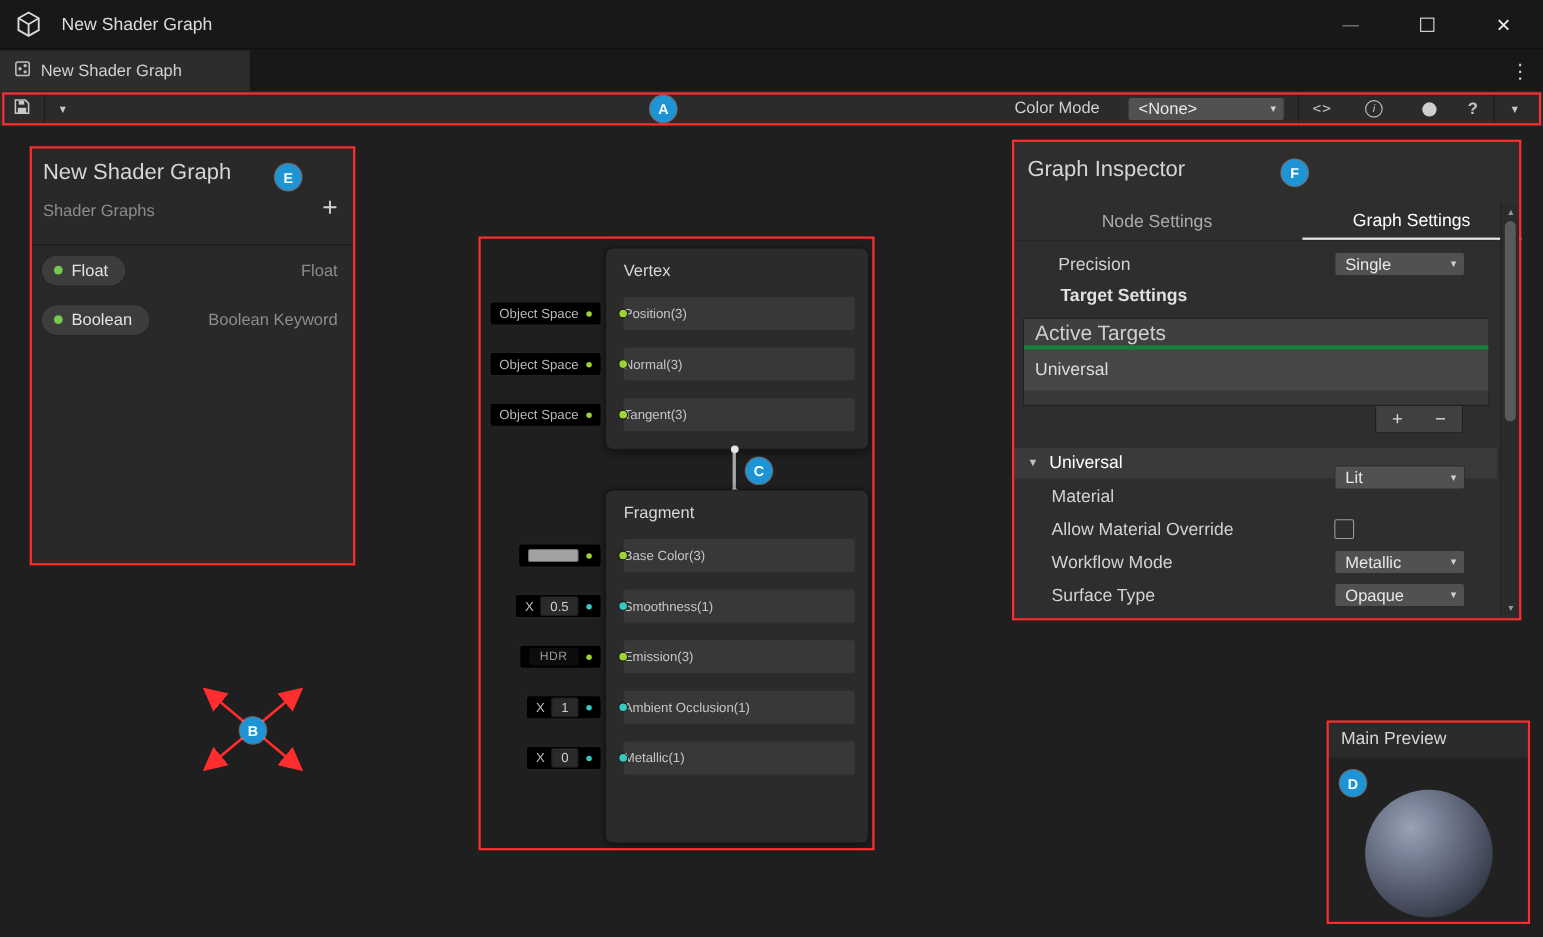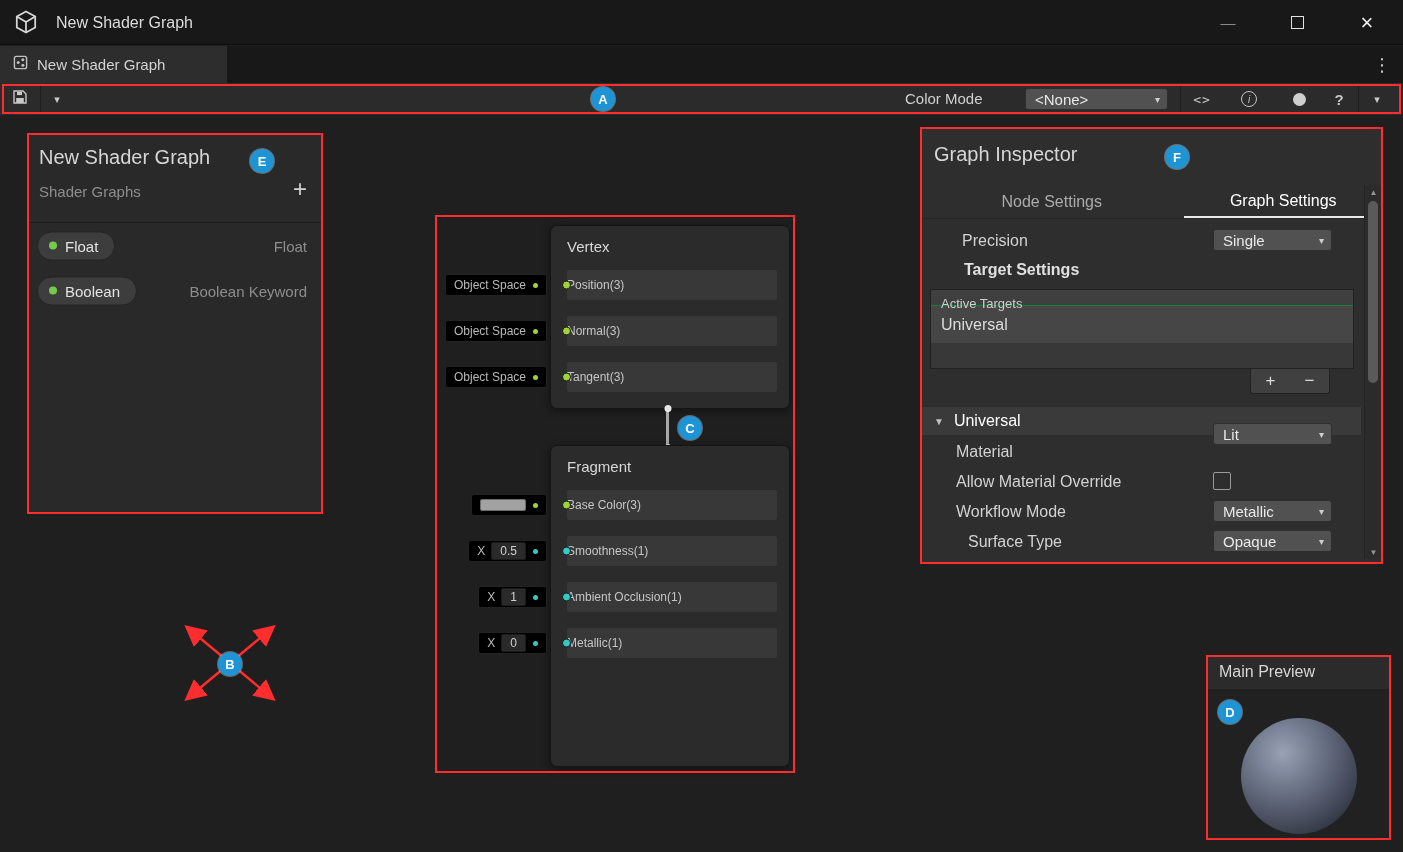--- a/index.html
+++ b/index.html
@@ -22,21 +22,21 @@
   .tabbar { position:absolute; left:0; top:46px; width:1403px; height:37px; background:#181818; }
   .tab { position:absolute; left:0; top:0; width:227px; height:37px; background:#2d2d2d; display:flex; align-items:center; gap:9px; padding-left:13px; cursor:pointer; }
   .tab-label { font-size:15px; color:#d2d2d2; }
   .kebab { position:absolute; right:12px; top:0; height:37px; display:flex; align-items:center; font-size:18px; color:#cfcfcf; cursor:pointer; }
 
   
   .toolbar { position:absolute; left:0; top:83px; width:1403px; height:32px; background:#2b2b2b; }
   .tb-btn { position:absolute; top:0; height:32px; display:flex; align-items:center; justify-content:center; cursor:pointer; color:#c8c8c8; }
   .tb-sep { position:absolute; top:3px; width:1px; height:26px; background:#1d1d1d; }
   .tb-caret { font-size:11px; color:#c8c8c8; }
-  .cm-label { position:absolute; left:905px; top:0; width:112px; height:32px; line-height:32px; text-align:left; font-size:15px; color:#d0d0d0; }
+  .cm-label { position:absolute; left:905px; top:0; width:112px; height:32px; line-height:32px; text-align:center; font-size:15px; color:#d0d0d0; }
   .circ-icon { width:16px; height:16px; border:1.4px solid #c4c4c4; border-radius:50%; display:flex; align-items:center; justify-content:center; font-size:10px; font-style:italic; color:#c4c4c4; }
   .sphere-ico { width:13px; height:13px; border-radius:50%; background:#cfcfcf; }
   .code-ico { font-size:13px; letter-spacing:1px; color:#c8c8c8; font-family:"DejaVu Sans Mono", monospace; }
   .help-ico { font-size:15px; font-weight:bold; color:#c4c4c4; }
 
   
   .dd { background:#515151; border:1px solid #2e2e2e; border-radius:3px; height:22px; display:flex; align-items:center; padding:0 7px 0 9px; font-size:15px; color:#e8e8e8; cursor:pointer; }
   .dd-caret { margin-left:auto; font-size:10px; color:#cfcfcf; padding-left:8px; }
 
   
@@ -72,21 +72,21 @@
 
   
   .inspector { position:absolute; left:920px; top:127px; width:463px; height:436px; background:#2e2e2e; }
   .gi-title { position:absolute; left:14px; top:16px; font-size:20px; color:#d6d6d6; }
   .gi-tabs { position:absolute; left:0; top:58px; width:463px; height:34px; display:flex; border-bottom:1px solid #262626; }
   .gi-tab { flex:1; display:flex; align-items:center; justify-content:center; font-size:16px; color:#ababab; cursor:pointer;margin-left:32px; }
   .gi-tab.active { color:#fff; border-bottom:2px solid #eaeaea; }
   .gi-label { position:absolute; font-size:16px; color:#d2d2d2; }
   .gi-head { position:absolute; font-size:16px; font-weight:bold; color:#e0e0e0; }
   .listbox { position:absolute; left:10px; top:162px; width:424px; height:80px; background:#383838; border:1px solid #212121; }
-  .list-header { height:16px; line-height:28px; background:#3f3f3f; border-bottom:1px solid #15803d; padding-left:10px; font-size:13px; color:#cfcfcf; }
+  .list-header { height:28px; line-height:28px; background:#3f3f3f; border-bottom:4px solid #15803d; padding-left:10px; font-size:19px; color:#cfcfcf; }
   .list-row { height:37px; line-height:37px; background:#464646; padding-left:10px; font-size:16px; color:#dcdcdc; cursor:pointer; }
   .list-footer { position:absolute; left:330px; top:242px; width:80px; height:25px; background:#404040; border:1px solid #212121; border-top:none; border-radius:0 0 3px 3px; display:flex; }
   .lf-btn { flex:1; display:flex; align-items:center; justify-content:center; font-size:17px; color:#dcdcdc; cursor:pointer; }
   .foldout { position:absolute; left:0; top:280px; width:441px; height:28px; background:#3a3a3a; display:flex; align-items:center; cursor:pointer; }
   .fo-tri { margin-left:14px; font-size:10px; color:#c0c0c0; }
   .fo-label { margin-left:10px; font-size:16px; color:#fff; }
   .checkbox { position:absolute; left:293px; width:18px; height:18px; background:#2e2e2e; border:1px solid #9a9a9a; border-radius:2px; cursor:pointer; }
   .scrollbar { position:absolute; right:2px; top:58px; width:17px; height:374px; background:#2b2b2b; border-left:1px solid #232323; }
   .sb-arrow { position:absolute; left:0; width:17px; height:14px; display:flex; align-items:center; justify-content:center; font-size:8px; color:#969696; cursor:pointer; }
   .sb-thumb { position:absolute; left:3px; top:16px; width:10px; height:182px; background:#5a5a5a; border-radius:6px; cursor:pointer; }
@@ -245,20 +245,28 @@
       <span class="ctl">
         <span class="ctl-x">X</span>
         <span class="ctl-field">0.5</span>
         <span class="cdot fltbg"></span>
       </span>
       <span class="port flt"></span>
       <span class="slot-label">Smoothness(1)</span>
     </div>
     <div class="slot-row">
       <span class="ctl">
+        <span class="hdr-box">HDR</span>
+        <span class="cdot vecbg"></span>
+      </span>
+      <span class="port vec"></span>
+      <span class="slot-label">Emission(3)</span>
+    </div>
+    <div class="slot-row">
+      <span class="ctl">
         <span class="ctl-x">X</span>
         <span class="ctl-field">1</span>
         <span class="cdot fltbg"></span>
       </span>
       <span class="port flt"></span>
       <span class="slot-label">Ambient Occlusion(1)</span>
     </div>
     <div class="slot-row">
       <span class="ctl">
         <span class="ctl-x">X</span>
@@ -307,21 +315,21 @@
 
     <div class="gi-label" style="left:36px;top:346px">Allow Material Override</div>
     <div class="checkbox" style="top:345px"></div>
 
     <div class="gi-label" style="left:36px;top:376px">Workflow Mode</div>
     <div class="dd abs" style="left:293px;top:373px;width:119px">
       <span>Metallic</span>
       <span class="dd-caret">▾</span>
     </div>
 
-    <div class="gi-label" style="left:48px;top:406px">Surface Type</div>
+    <div class="gi-label" style="left:36px;top:406px">Surface Type</div>
     <div class="dd abs" style="left:293px;top:403px;width:119px">
       <span>Opaque</span>
       <span class="dd-caret">▾</span>
     </div>
 
     <div class="scrollbar">
       <span class="sb-arrow" style="top:0">▲</span>
       <div class="sb-thumb"></div>
       <span class="sb-arrow" style="bottom:0">▼</span>
     </div>

